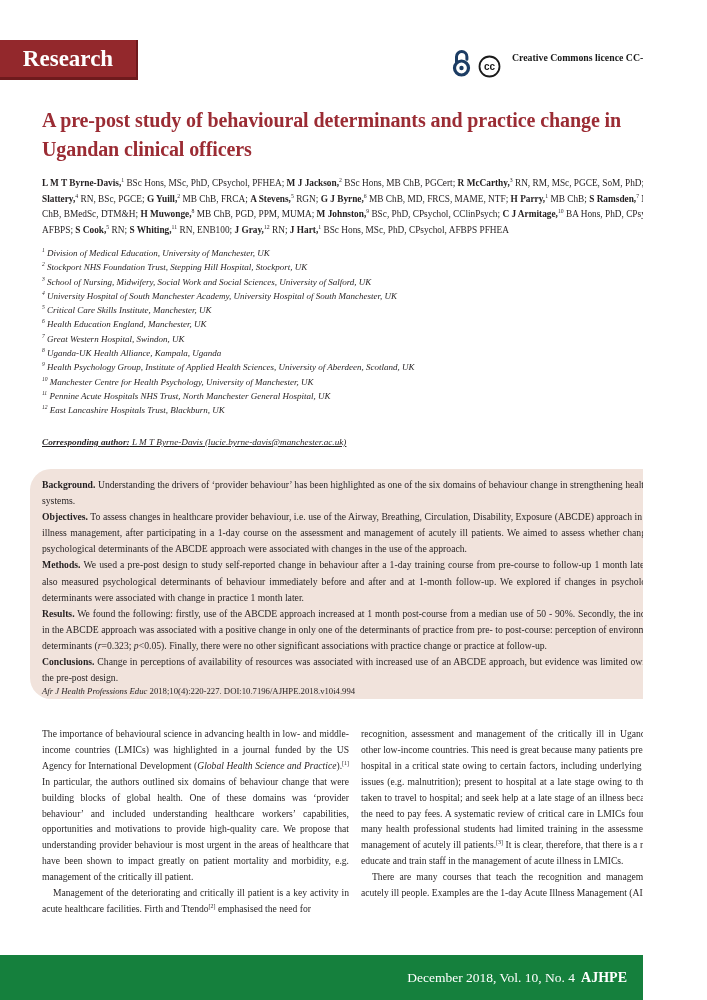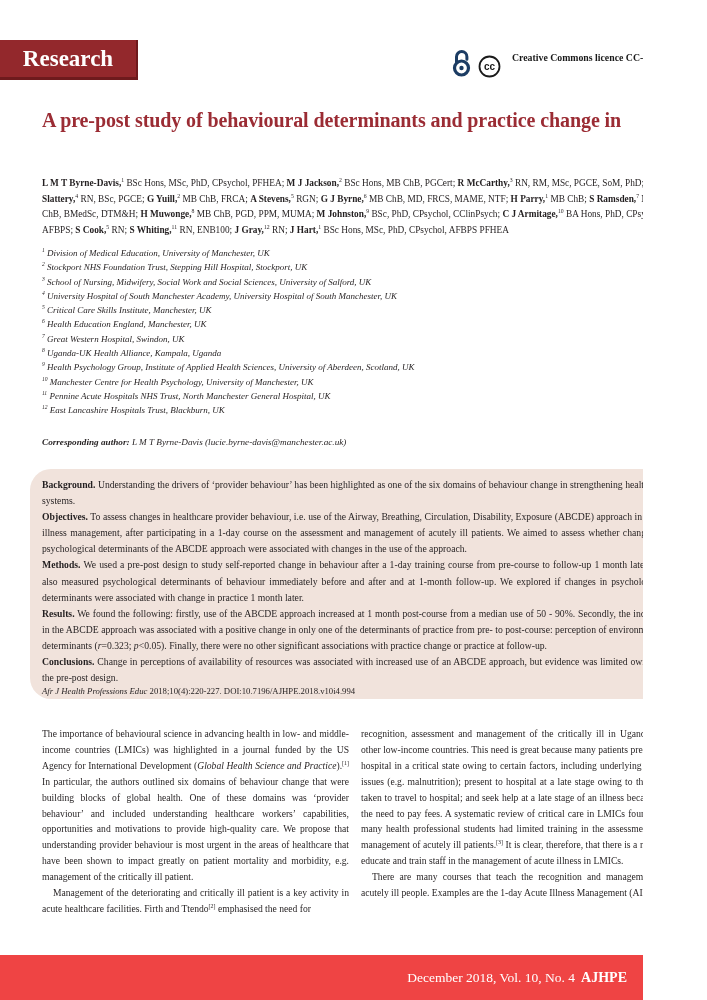--- a/index.html
+++ b/index.html
@@ -33,21 +33,21 @@
     position:absolute;left:42px;top:176px;width:630px;
     font-size:9.3px;line-height:15.6px;
   }
   .affs{
     position:absolute;left:42px;top:246px;width:630px;
     font-size:9px;font-style:italic;
   }
   .aff-row{line-height:14.3px;}
   .corresp{
     position:absolute;left:42px;top:437px;width:630px;
-    font-size:9.2px;font-style:italic;
+    font-size:9.2px;font-style:italic;text-decoration:underline;
   }
   .corresp b{font-style:italic;}
 
   
   .abstract-box{
     position:absolute;left:30px;top:469px;width:647px;height:230px;
     background:#f1e3dc;box-sizing:border-box;padding:8px 12px 9px 12px;
     display:flex;flex-direction:column;border-radius:21px;
   }
   .abs-sec{font-size:9.7px;line-height:16.1px;text-align:justify;}
@@ -59,21 +59,21 @@
     display:flex;gap:12px;
   }
   .col{flex:1;}
   .body-para{
     margin:0;font-size:9.6px;line-height:15.9px;text-align:justify;
   }
   .body-para.indent{text-indent:11px;}
 
   
   .footer-bar{
-    position:absolute;left:0;top:955px;width:707px;height:45px;background:#ef4444;
+    position:absolute;left:0;top:955px;width:707px;height:45px;background:#15803d;
     display:flex;align-items:center;justify-content:flex-end;
     color:#ffffff;box-sizing:border-box;padding-right:35px;
   }
   .footer-issue{font-size:13.5px;}
   .footer-journal{font-size:14px;font-weight:700;margin-left:6px;}
   .footer-page{font-size:14px;font-weight:700;margin-left:24px;}
 </style>
 </head>
 <body>
 
@@ -95,20 +95,21 @@
       <circle cx="11.5" cy="11.5" r="10" fill="none" stroke="#1a1a1a" stroke-width="1.8"></circle>
       <text x="11.5" y="15" text-anchor="middle" font-family="Liberation Sans, sans-serif" font-size="10" font-weight="bold" fill="#1a1a1a">cc</text>
     </svg>
   </span>
   <div class="oa-text">
     <div>Creative Commons licence CC-BY-NC 4.0.</div>
   </div>
 
   <div class="title">
     <div>A pre-post study of behavioural determinants and practice change in</div>
+    <div>Ugandan clinical officers</div>
   </div>
 
   <div class="authors"><b>L M T Byrne-Davis,</b><sup>1</sup><span> BSc Hons, MSc, PhD, CPsychol, PFHEA; </span><b>M J Jackson,</b><sup>2</sup><span> BSc Hons, MB ChB, PGCert; </span><b>R McCarthy,</b><sup>3</sup><span> RN, RM, MSc, PGCE, SoM, PhD; </span><b>H Slattery,</b><sup>4</sup><span> RN, BSc, PGCE; </span><b>G Yuill,</b><sup>2</sup><span> MB ChB, FRCA; </span><b>A Stevens,</b><sup>5</sup><span> RGN; </span><b>G J Byrne,</b><sup>6</sup><span> MB ChB, MD, FRCS, MAME, NTF; </span><b>H Parry,</b><sup>1</sup><span> MB ChB; </span><b>S Ramsden,</b><sup>7</sup><span> MB ChB, BMedSc, DTM&amp;H; </span><b>H Muwonge,</b><sup>8</sup><span> MB ChB, PGD, PPM, MUMA; </span><b>M Johnston,</b><sup>9</sup><span> BSc, PhD, CPsychol, CClinPsych; </span><b>C J Armitage,</b><sup>10</sup><span> BA Hons, PhD, CPsychol, AFBPS; </span><b>S Cook,</b><sup>5</sup><span> RN; </span><b>S Whiting,</b><sup>11</sup><span> RN, ENB100; </span><b>J Gray,</b><sup>12</sup><span> RN; </span><b>J Hart,</b><sup>1</sup><span> BSc Hons, MSc, PhD, CPsychol, AFBPS PFHEA</span></div>
 
   <div class="affs">
       <div class="aff-row"><sup>1</sup><span> Division of Medical Education, University of Manchester, UK</span></div>
       <div class="aff-row"><sup>2</sup><span> Stockport NHS Foundation Trust, Stepping Hill Hospital, Stockport, UK</span></div>
       <div class="aff-row"><sup>3</sup><span> School of Nursing, Midwifery, Social Work and Social Sciences, University of Salford, UK</span></div>
       <div class="aff-row"><sup>4</sup><span> University Hospital of South Manchester Academy, University Hospital of South Manchester, UK</span></div>
       <div class="aff-row"><sup>5</sup><span> Critical Care Skills Institute, Manchester, UK</span></div>

